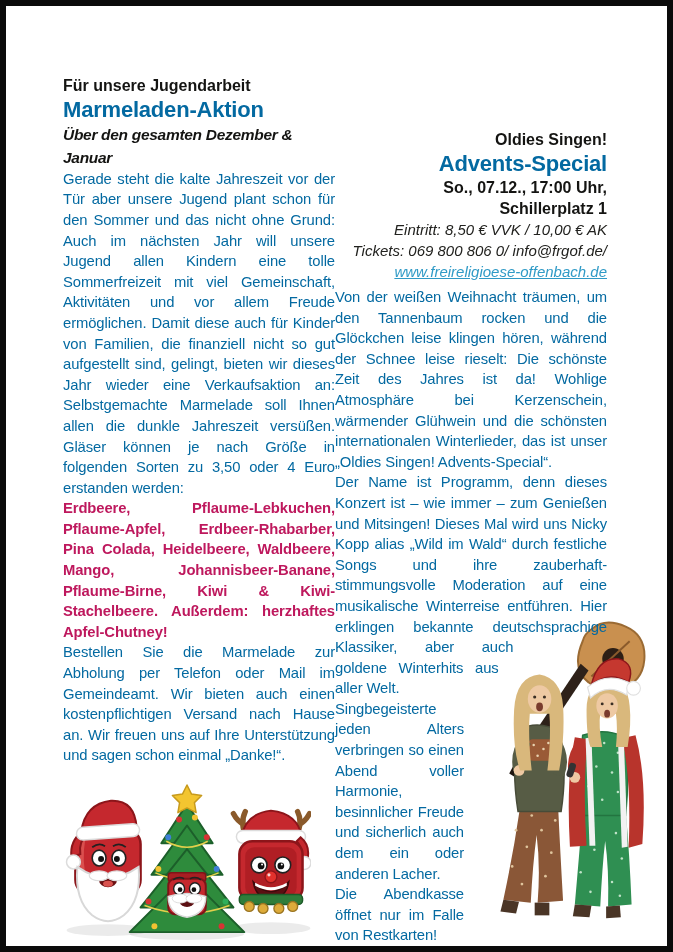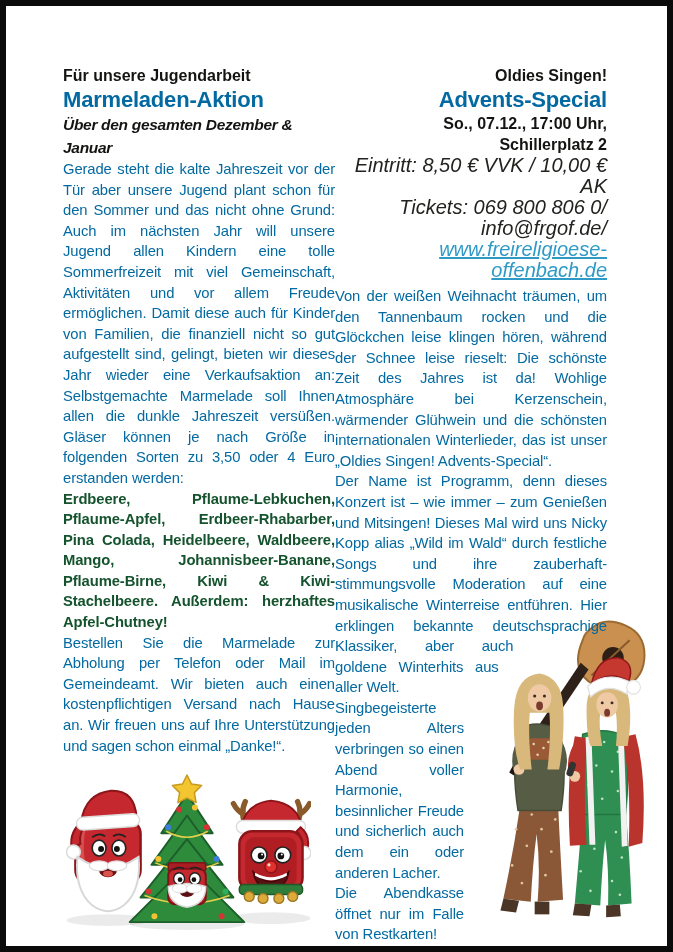--- a/index.html
+++ b/index.html
@@ -11,42 +11,43 @@
     width: 673px; height: 952px;
     background: #ffffff;
     border: 6px solid #0b0b0b;
     overflow: hidden;
   }
   .content {
     position: absolute; top: 0; left: 0; right: 0; bottom: 0;
     padding: 60px 50px 0 57px;
     display: flex;
     gap: 0;
+    align-items: flex-end;
   }
   .col { width: 272px; color: #1e1e1c; }
 
   
   .kicker       { font-size: 16px; font-weight: bold; line-height: 20px; color: #141412; }
   .title        { font-size: 22px; font-weight: bold; line-height: 27px; color: #0369a1; letter-spacing: -0.2px; }
   .subtitle     { font-size: 15.5px; font-weight: bold; font-style: italic; line-height: 23px; letter-spacing: -0.3px; color: #141412; }
   .right-head   { text-align: right; }
   .meta-bold    { font-size: 16px; font-weight: bold; line-height: 21px; text-align: right; color: #141412; }
-  .meta         { font-size: 20px; font-style: italic; line-height: 21px; text-align: right; color: #22221f; }
+  .meta         { font-size: 15px; font-style: italic; line-height: 21px; text-align: right; color: #22221f; }
   .meta a, .weblink {
     font-style: italic; text-decoration: underline; cursor: pointer;
   }
 
   
   .body-text {
     font-size: 14.8px; line-height: 20.6px;
     text-align: justify; text-justify: inter-word;
     letter-spacing: -0.1px;
     color: #0369a1;
   }
-  .body-text.bold { font-weight: bold; color: #14532d; }
+  .body-text.bold { font-weight: bold; color: #be185d; }
   .right-body { margin-top: 5px; }
 
   
   .jam-illustration { margin-top: 16px; width: 248px; }
 
   
   .duo-float {
     float: right;
     width: 186px; height: 300px;
     margin: 2px -52px 0 9px;
@@ -173,21 +174,21 @@
             <circle cx="232" cy="126" r="5" fill="#ddab3a" stroke="#9a7420" stroke-width="1.4"></circle>
           </g>
         </svg>
       </div>
     </div>
 
     <div class="col">
       <div class="kicker right-head">Oldies Singen!</div>
       <div class="title right-head">Advents-Special</div>
       <div class="meta-bold">So., 07.12., 17:00 Uhr,</div>
-      <div class="meta-bold">Schillerplatz 2</div>
+      <div class="meta-bold">Schillerplatz 1</div>
       <div class="meta">Eintritt: 8,50 € VVK / 10,00 € AK</div>
       <div class="meta">Tickets: 069 800 806 0/ info@frgof.de/</div>
       <div class="meta">
         <span class="weblink" style="color: rgb(47, 154, 198);">www.freireligioese-offenbach.de</span>
       </div>
 
       <p class="body-text right-body">Von der weißen Weihnacht träumen, um den Tannenbaum rocken und die Glöckchen leise klingen hören, während der Schnee leise rieselt: Die schönste Zeit des Jahres ist da! Wohlige Atmosphäre bei Kerzenschein, wärmender Glühwein und die schönsten internationalen Winterlieder, das ist unser „Oldies Singen! Advents-Special“.</p>
 
       <p class="body-text">
         <span>Der Name ist Programm, denn dieses Konzert ist – wie immer – zum Genießen und Mitsingen! Dieses Mal wird uns Nicky Kopp alias „Wild im Wald“ durch festliche Songs und ihre zauberhaft-stimmungsvolle Moderation auf eine musikalische Winterreise entführen. Hier erklingen bekannte</span>

